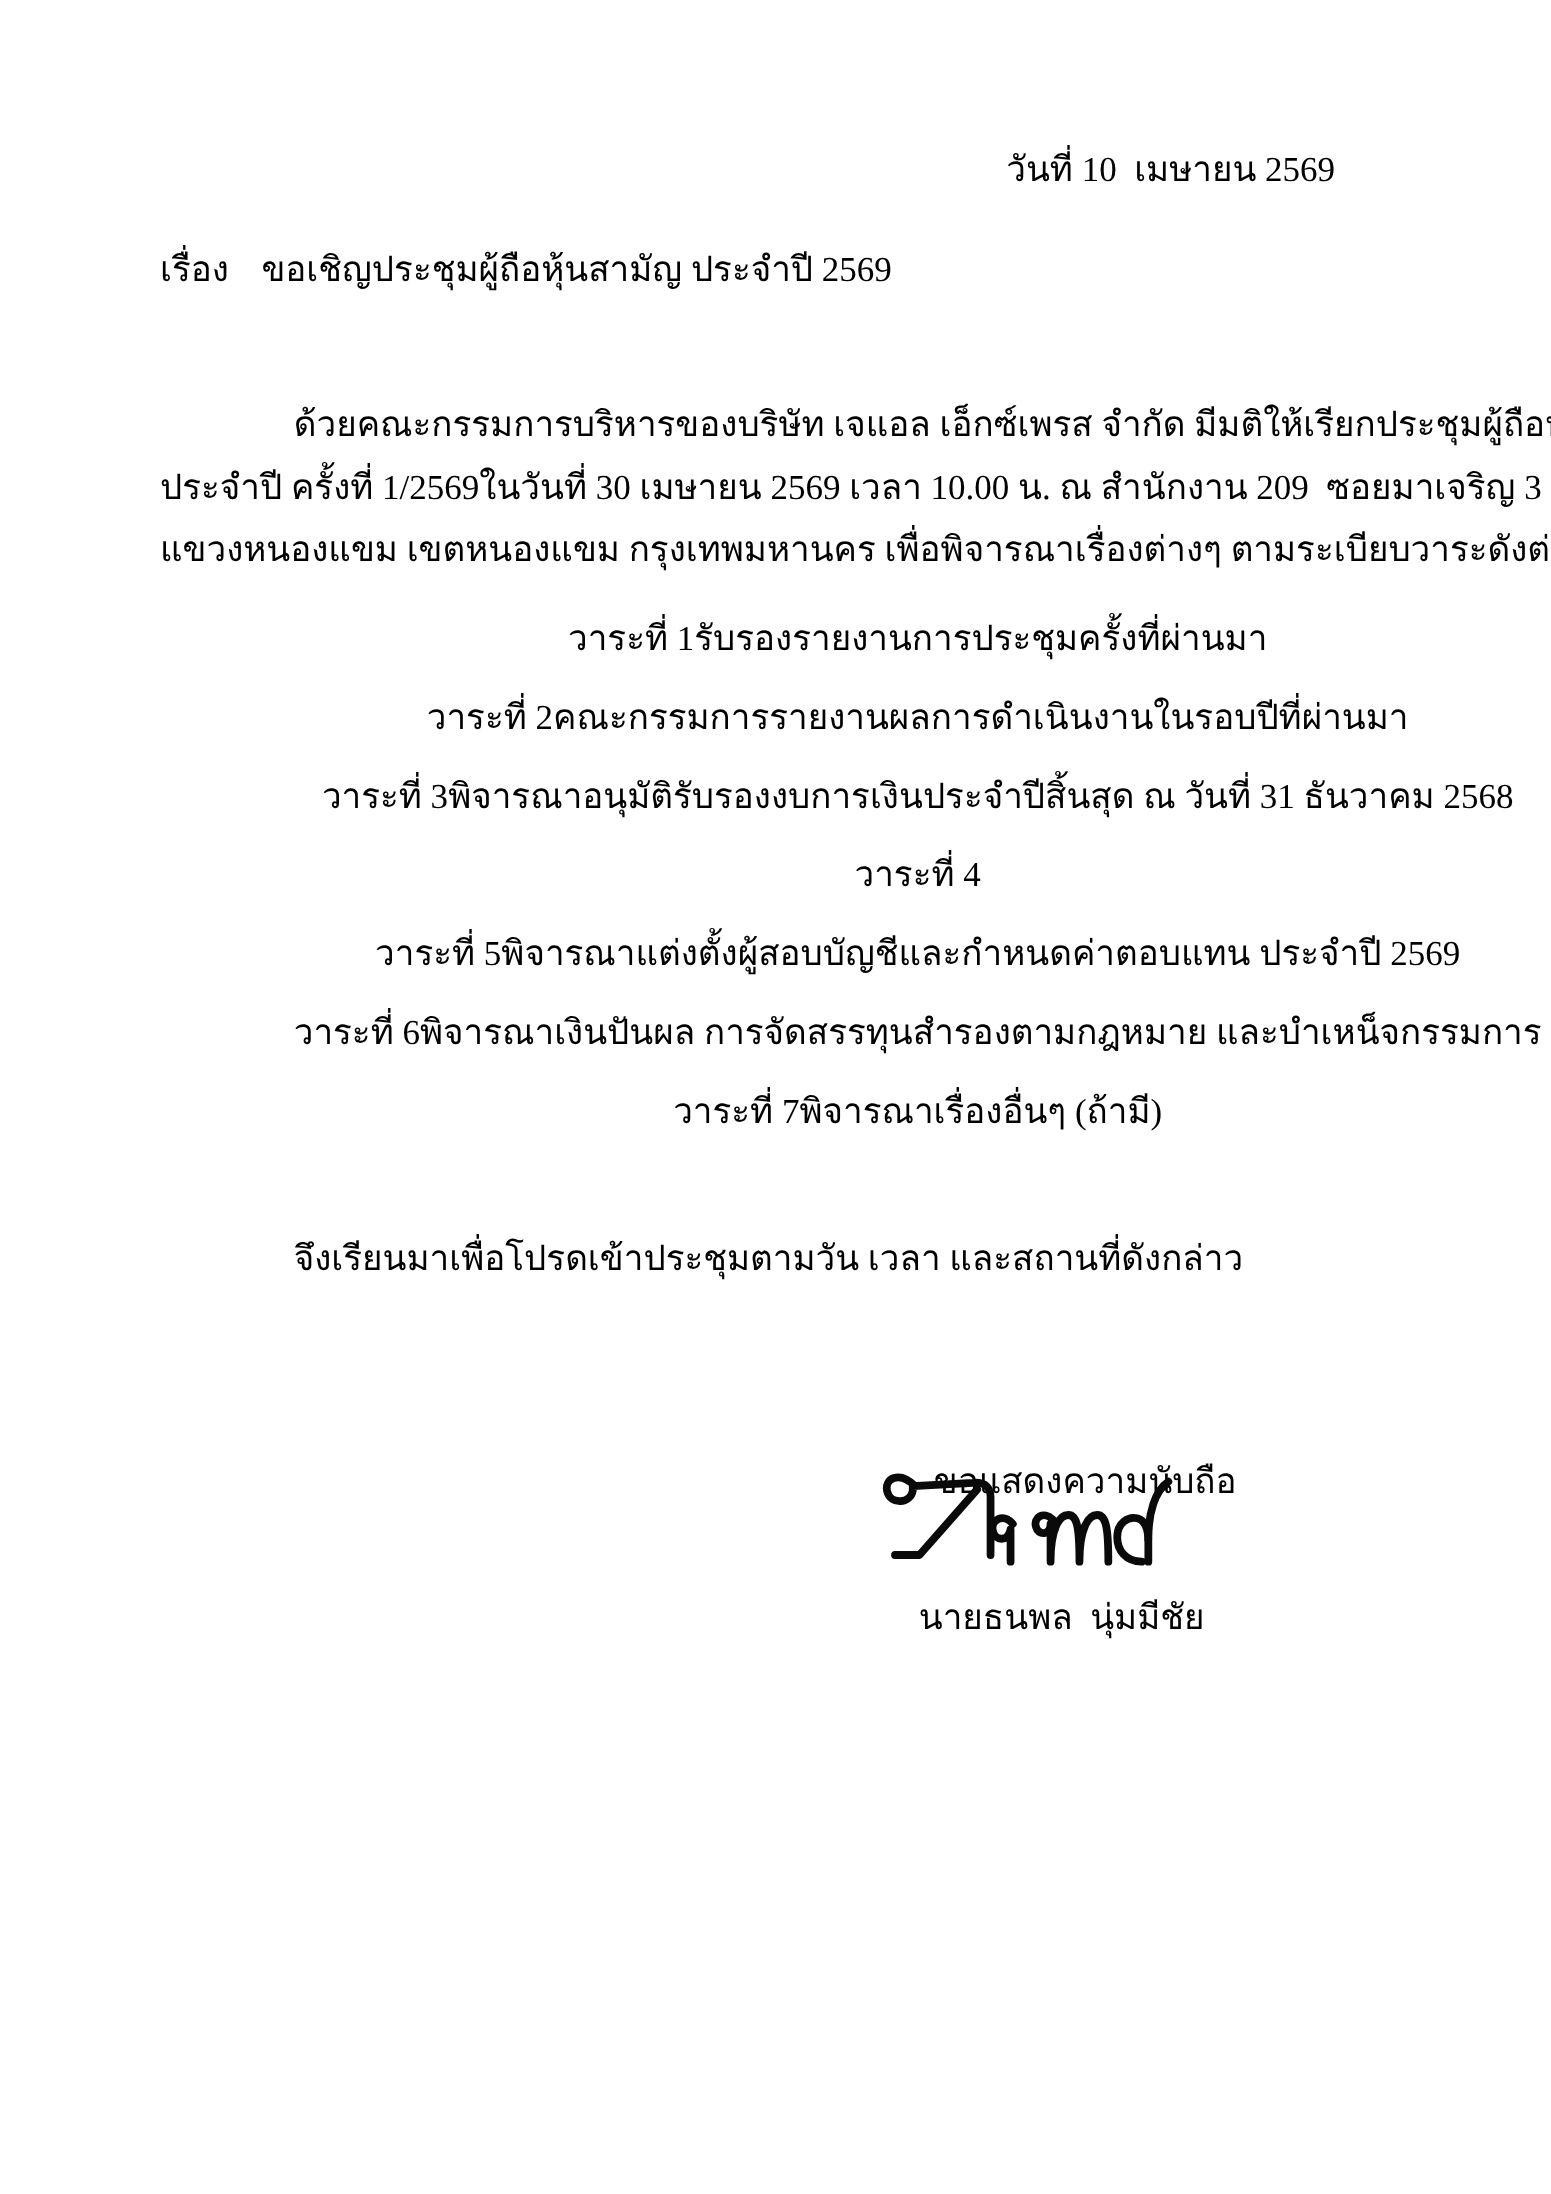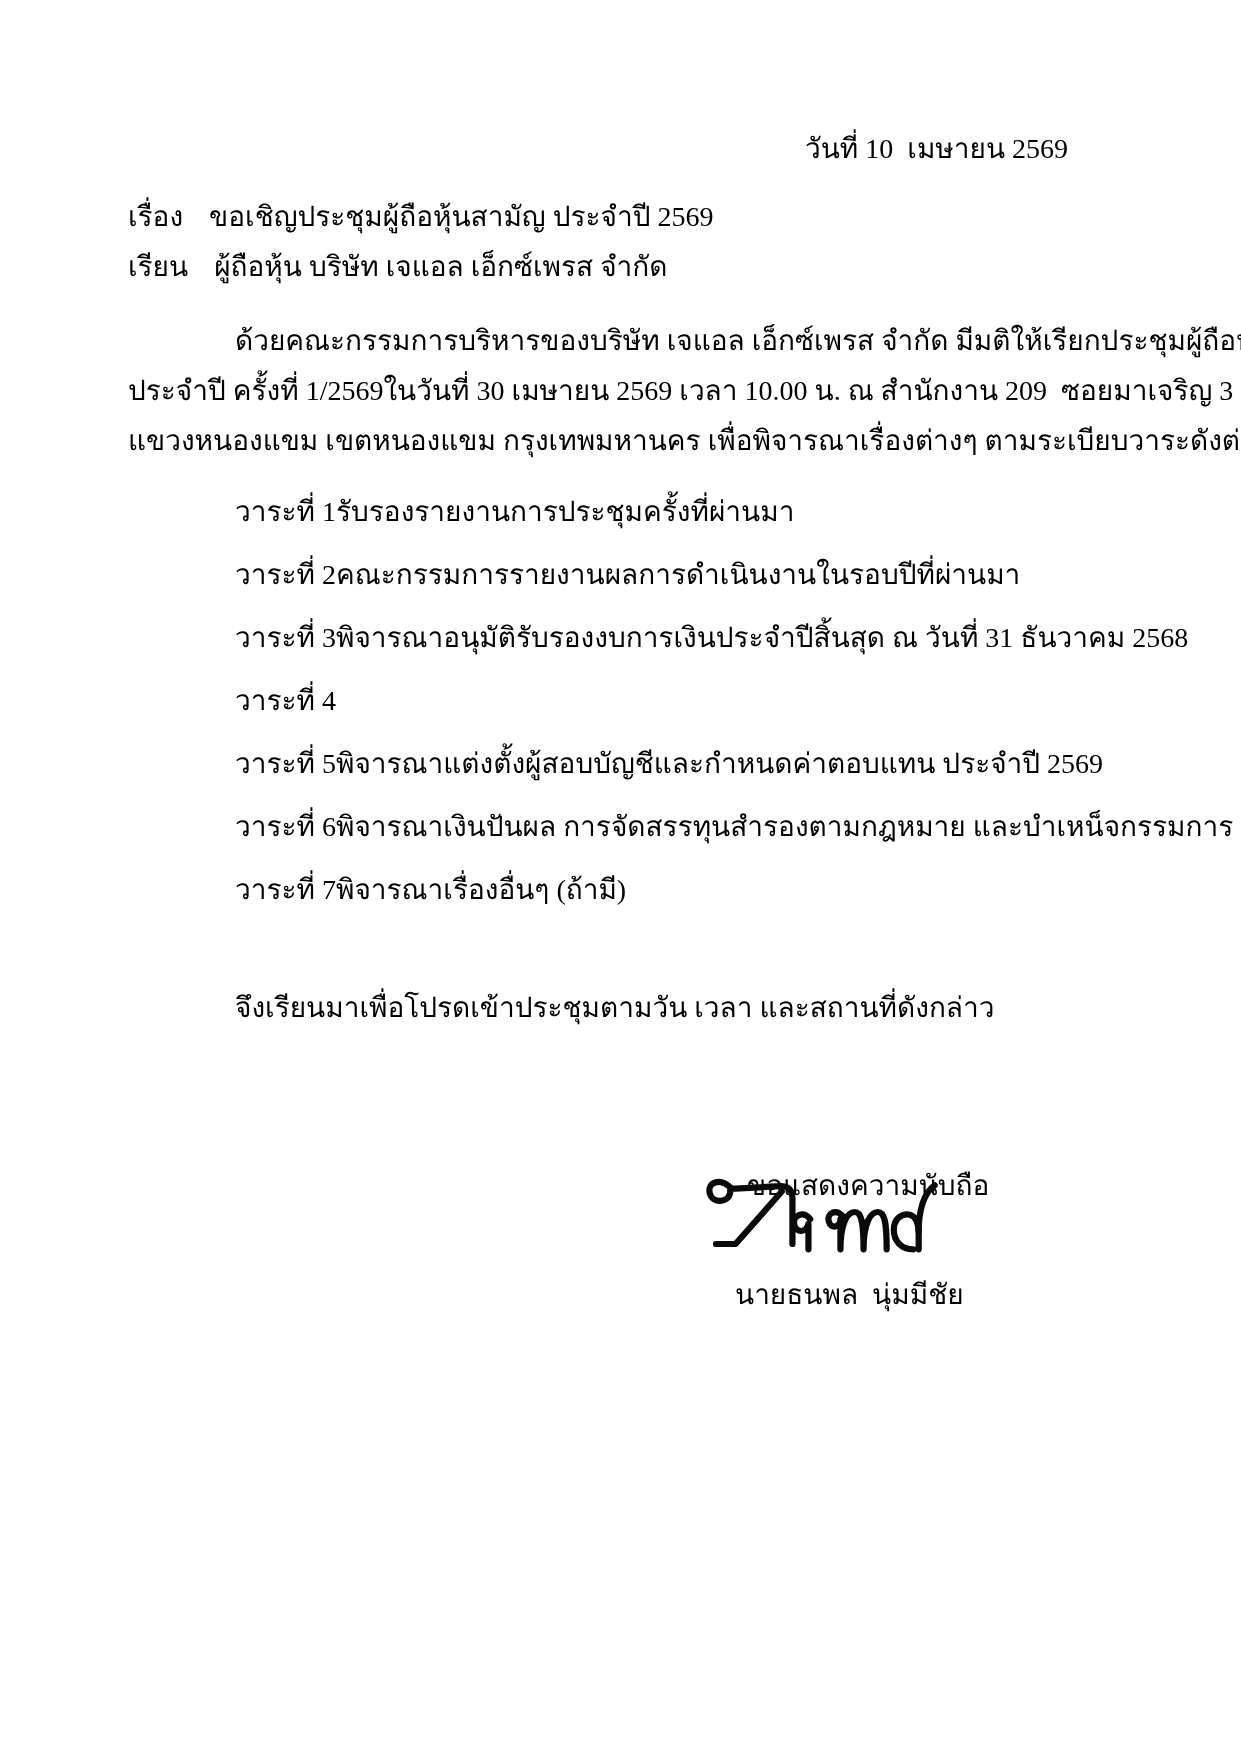--- a/index.html
+++ b/index.html
@@ -5,53 +5,49 @@
   html,body{margin:0;padding:0;background:#ffffff;}
   .page{
     position:relative;
     width:1241px;height:1755px;
     background:#ffffff;color:#000000;
     font-family:"Liberation Serif","DejaVu Serif",serif;
     font-size:28px;line-height:34px;
     overflow:hidden;
   }
   .pre{white-space:pre;}
-  .date-line{position:absolute;top:132px;left:805px;}
+  .date-line{position:absolute;top:120px;left:805px;}
   .subject-line{position:absolute;top:200px;left:128px;display:flex;}
   .to-line{position:absolute;top:250px;left:128px;display:flex;}
   .line-label{margin-right:26px;white-space:pre;}
   .body-block{position:absolute;top:316px;left:128px;right:130px;}
   .body-line{white-space:pre;line-height:50px;}
   .body-line.indent{padding-left:107px;}
   .agenda-block{position:absolute;top:495px;left:235px;}
-  .agenda-row{display:flex;margin-bottom:29px;}
+  .agenda-row{display:flex;margin-bottom:29px;justify-content:center;}
   .agenda-label{min-width:97px;white-space:pre;}
   .agenda-text{white-space:pre;}
   .closing-line{position:absolute;top:991px;left:235px;white-space:pre;}
   .regards-line{position:absolute;top:1169px;left:747px;white-space:pre;}
   .signature-wrap{position:absolute;top:1162px;left:700px;width:240px;height:100px;}
   .signature-wrap svg{width:100%;height:100%;}
   .signer-name{position:absolute;top:1278px;left:735px;white-space:pre;}
 </style>
 </head>
 <body>
 
 <div class="page">
 
   <div class="date-line pre">วันที่ 10  เมษายน 2569</div>
 
   <div class="subject-line">
     <span class="line-label">เรื่อง</span>
     <span class="pre">ขอเชิญประชุมผู้ถือหุ้นสามัญ ประจำปี 2569</span>
   </div>
 
-  <div class="to-line">
-    <span class="line-label">เรียน</span>
-    <span class="pre">ผู้ถือหุ้น บริษัท เจแอล เอ็กซ์เพรส จำกัด</span>
-  </div>
 
   <div class="body-block">
     <div class="body-line indent">ด้วยคณะกรรมการบริหารของบริษัท เจแอล เอ็กซ์เพรส จำกัด มีมติให้เรียกประชุมผู้ถือหุ้นสามัญ</div>
     <div class="body-line">ประจำปี ครั้งที่ 1/2569ในวันที่ 30 เมษายน 2569 เวลา 10.00 น. ณ สำนักงาน 209  ซอยมาเจริญ 3 ม.พุทธชาด</div>
     <div class="body-line">แขวงหนองแขม เขตหนองแขม กรุงเทพมหานคร เพื่อพิจารณาเรื่องต่างๆ ตามระเบียบวาระดังต่อไปนี้</div>
   </div>
 
   <div class="agenda-block">
     <div class="agenda-row">
       <span class="agenda-label">วาระที่ 1</span>

